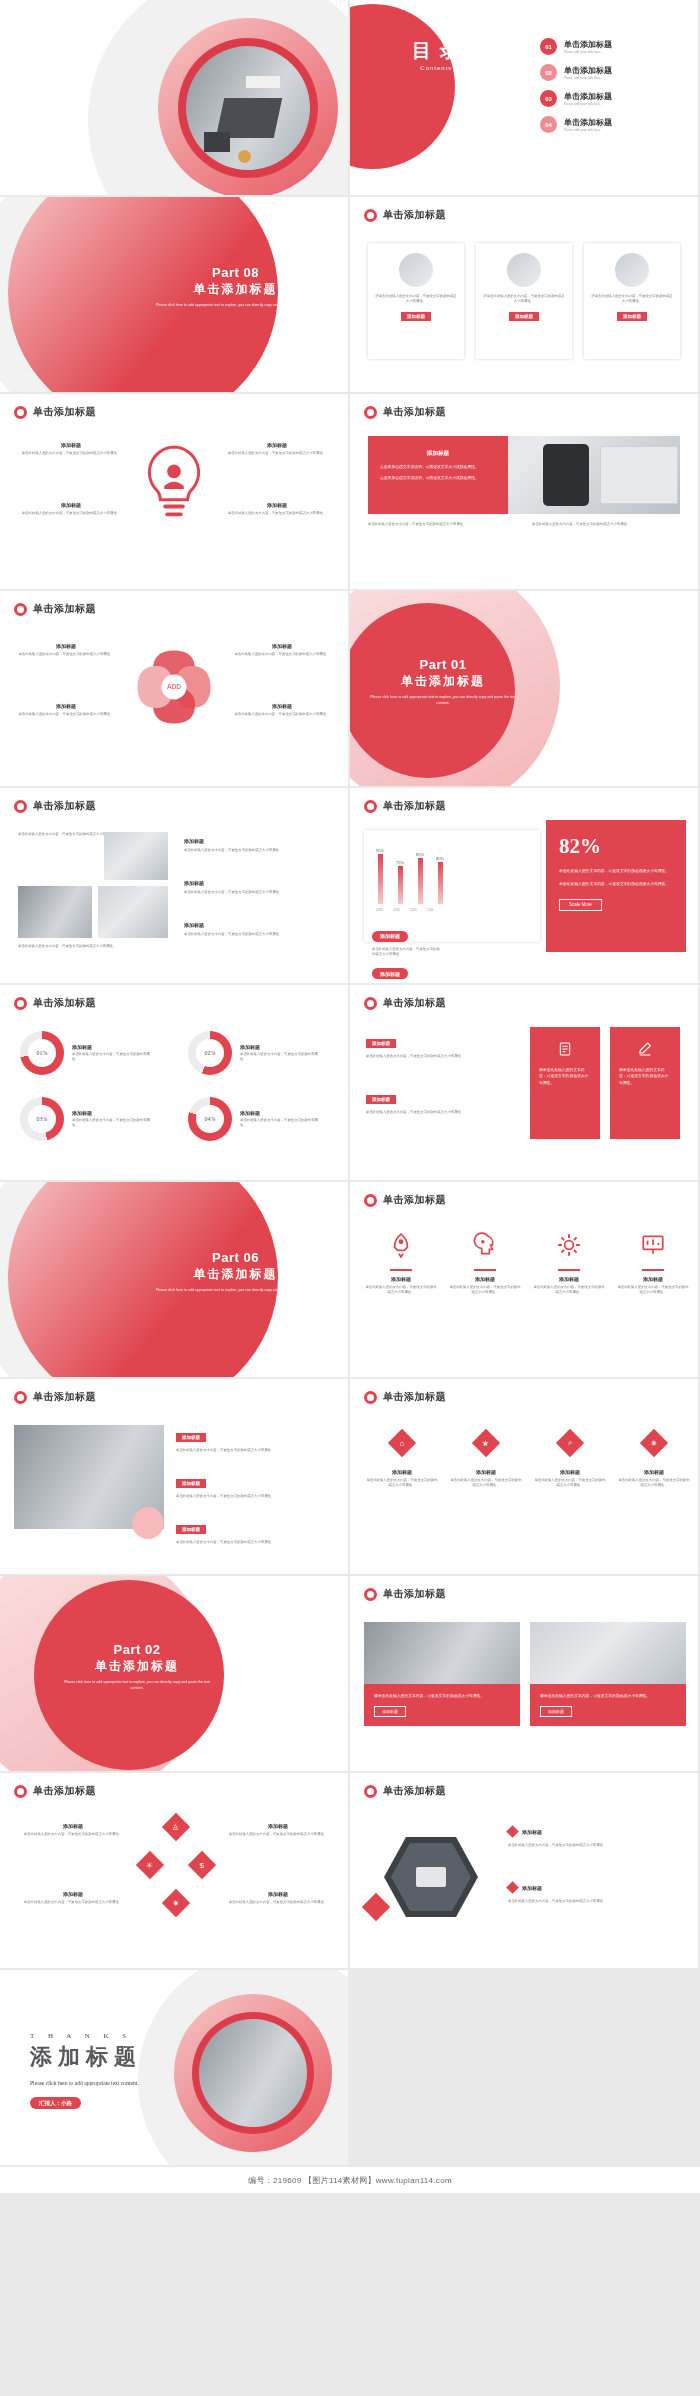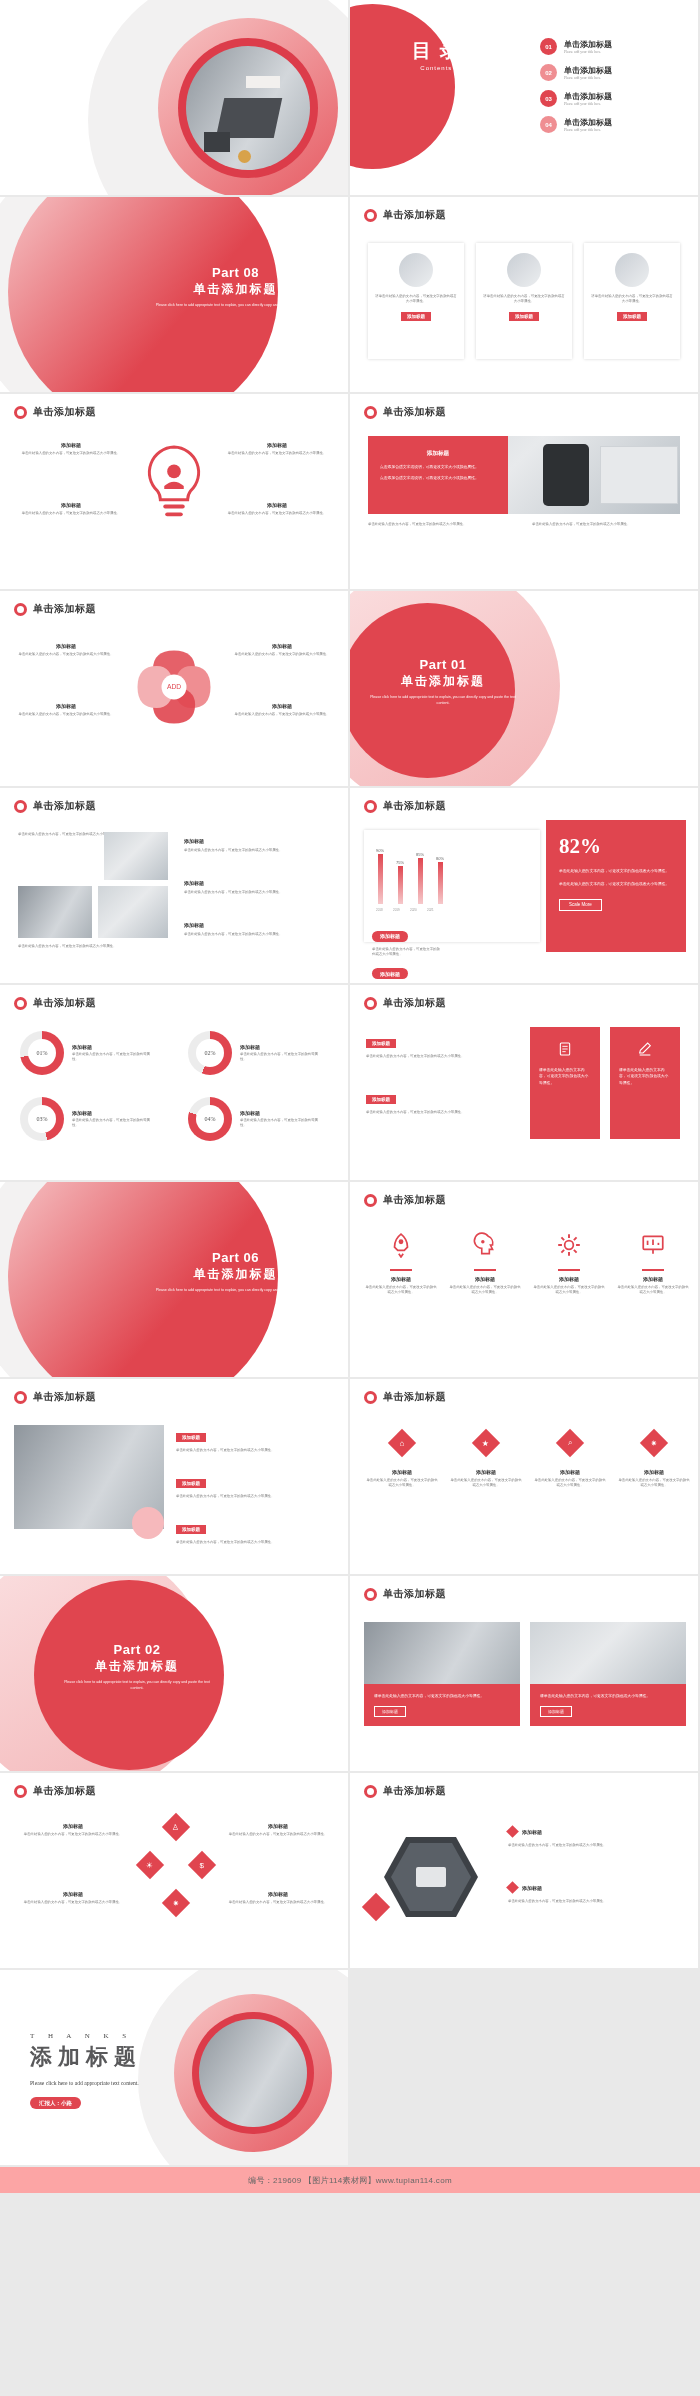--- a/index.html
+++ b/index.html
@@ -93,21 +93,21 @@
 
   .donut { border-radius:50%; }
 
   .diamond { width:20px;height:20px;background:#e0454f;transform:rotate(45deg);
     display:flex;align-items:center;justify-content:center;}
   .diamond span{transform:rotate(-45deg);color:#fff;font-size:8px;}
 
   .hexrow { display:flex; align-items:center; gap:5px; margin-bottom:7px;}
 
   
-  .footer { height:26px; background:#fca5a5; display:flex; align-items:center;
+  .footer { height:26px; background:#ffffff; display:flex; align-items:center;
     justify-content:center; font-size:8px; color:#666; letter-spacing:.3px;}
 </style>
 </head>
 <body>
 
 <div class="page">
 <div class="grid">
 
   <div class="slide">
     <div class="cover-c1"></div>

